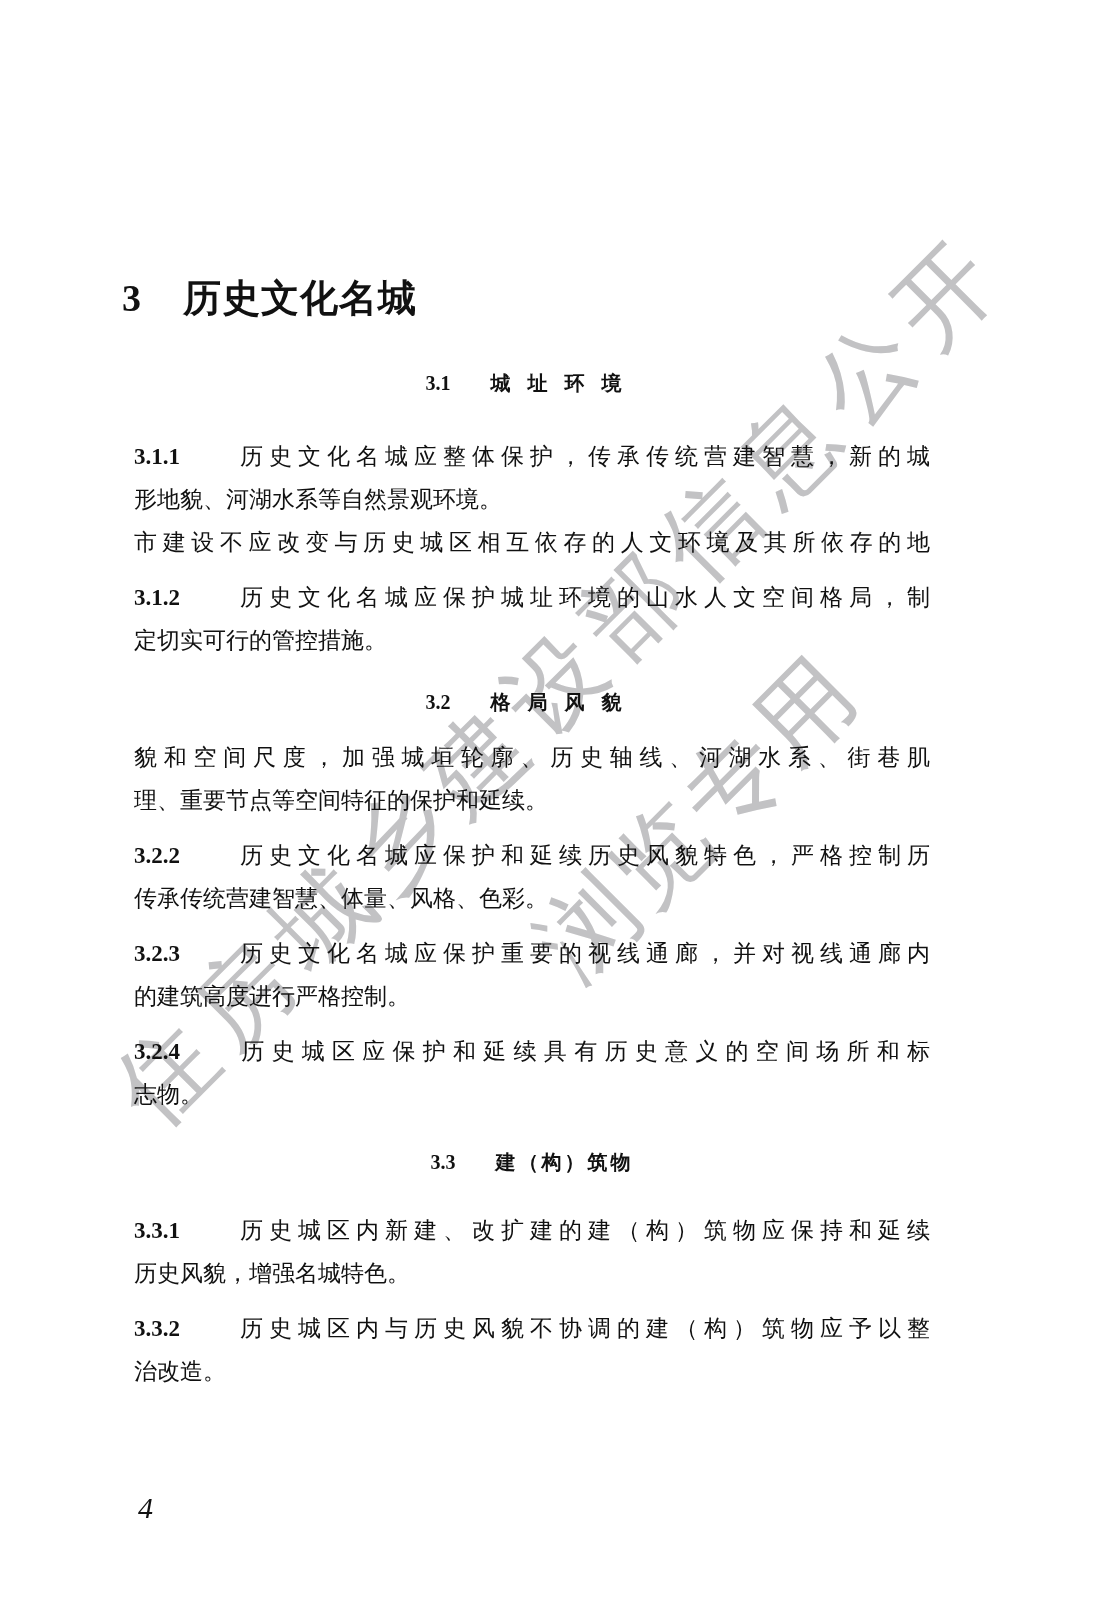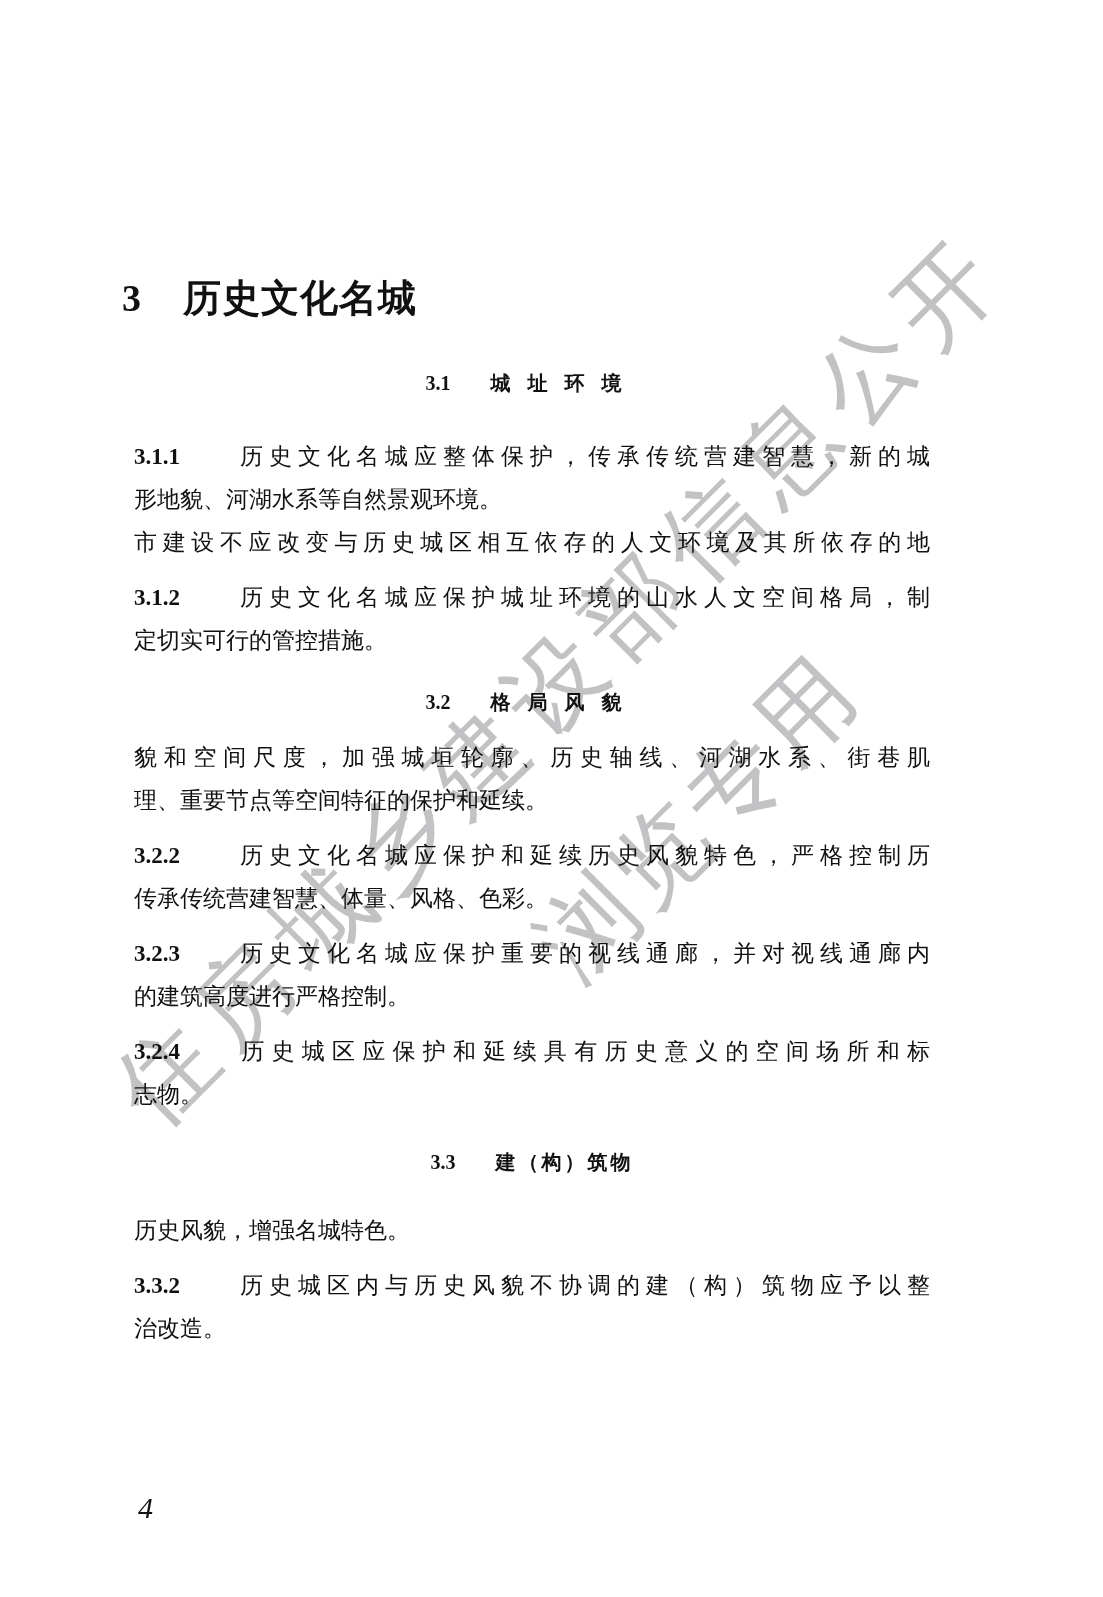--- a/index.html
+++ b/index.html
@@ -104,20 +104,21 @@
       <p class="clause">
         <span class="cl-line"><b class="cl-num">3.2.3</b>历史文化名城应保护重要的视线通廊，并对视线通廊内</span>
         <span class="cl-line last">的建筑高度进行严格控制。</span>
       </p>
       <p class="clause">
         <span class="cl-line"><b class="cl-num">3.2.4</b>历史城区应保护和延续具有历史意义的空间场所和标</span>
         <span class="cl-line last">志物。</span>
       </p>
       <h2 class="sec-heading s3"><span class="sec-num">3.3</span><span class="sec-label tight">建（构）筑物</span></h2>
       <p class="clause">
+        <span class="cl-line"><b class="cl-num">3.3.1</b>历史城区内新建、改扩建的建（构）筑物应保持和延续</span>
         <span class="cl-line last">历史风貌，增强名城特色。</span>
       </p>
       <p class="clause">
         <span class="cl-line"><b class="cl-num">3.3.2</b>历史城区内与历史风貌不协调的建（构）筑物应予以整</span>
         <span class="cl-line last">治改造。</span>
       </p>
     </div>
 
   <div class="page-number">4</div>
 </div>

